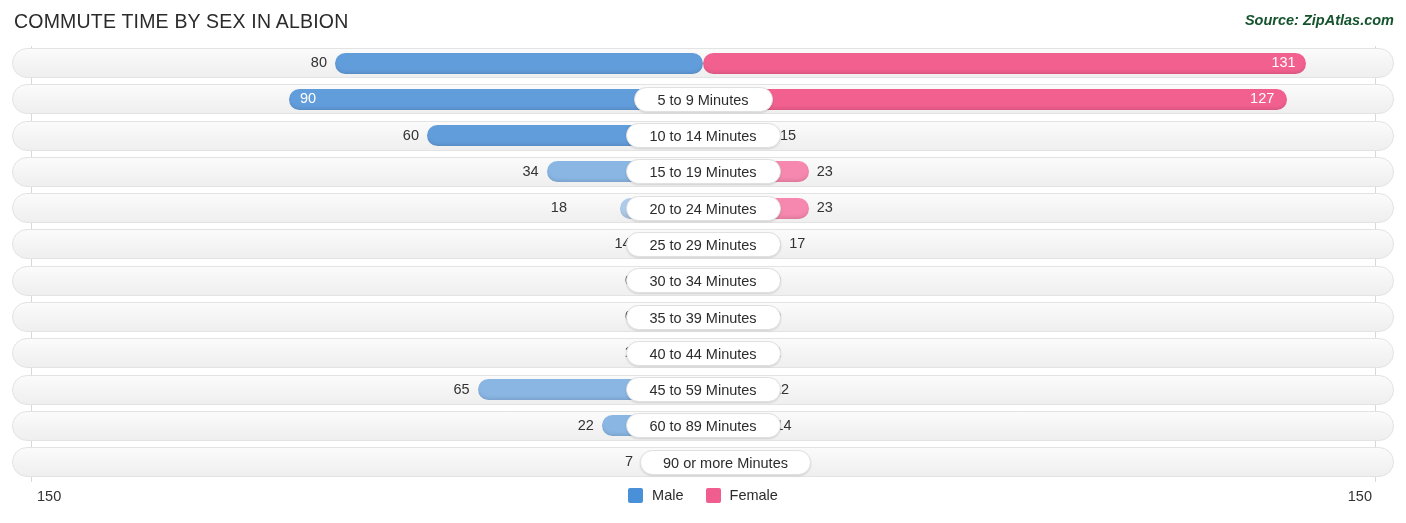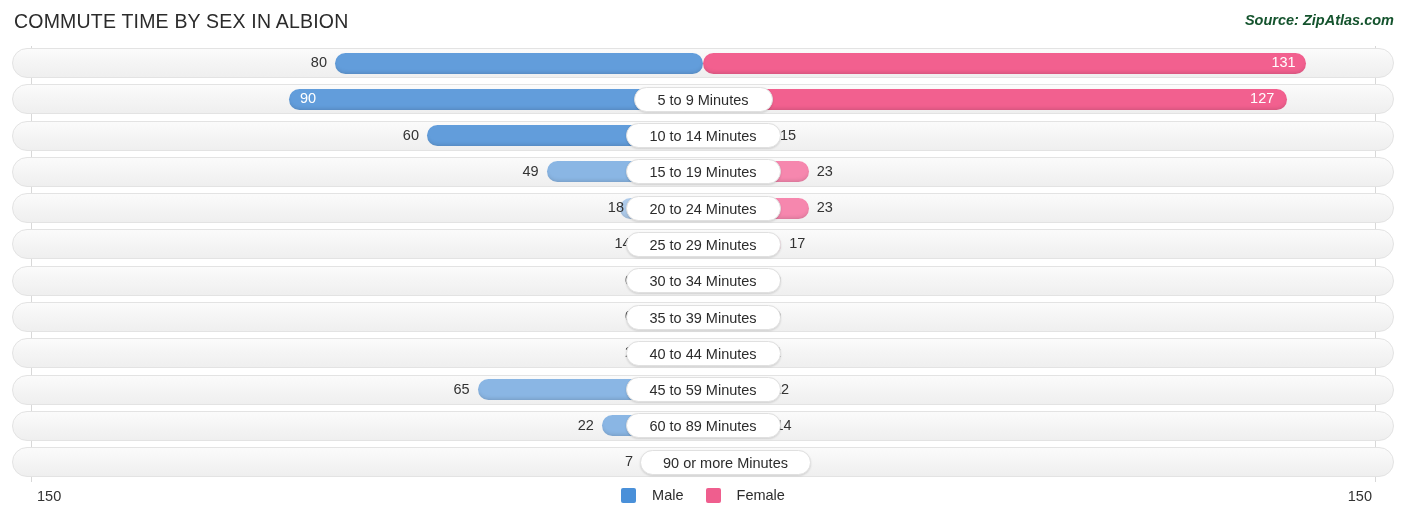--- a/index.html
+++ b/index.html
@@ -152,21 +152,21 @@
     top: 5px;
     width: 1406px;
     display: flex;
     justify-content: center;
     align-items: center;
     gap: 22px;
   }
   .legend-item {
     display: flex;
     align-items: center;
-    gap: 16px;
+    gap: 9px;
   }
   .legend-swatch {
     width: 15px;
     height: 15px;
     border-radius: 2px;
     display: inline-block;
   }
   .legend-label {
     font-size: 14.5px;
     color: #2c2c2c;
@@ -206,29 +206,29 @@
           <div class="bar male" title="Male: 60" style="left: 427px; width: 276px; background: rgb(98, 157, 219);"></div>
           <div class="bar female" title="Female: 15" style="left: 703px; width: 69px; background: rgb(248, 168, 196);"></div>
           <div class="val male" style="right: 987px;">60</div>
           <div class="val female" style="left: 780px;">15</div>
           <div class="cat-pill" style="left: 625.5px; width: 155px;">10 to 14 Minutes</div>
         </div>
         <div class="row">
           <div class="track"></div>
           <div class="bar male" title="Male: 34" style="left: 546.6px; width: 156.4px; background: rgb(138, 182, 228);"></div>
           <div class="bar female" title="Female: 23" style="left: 703px; width: 105.8px; background: rgb(246, 135, 174);"></div>
-          <div class="val male" style="right: 867.4px;">49</div>
+          <div class="val male" style="right: 867.4px;">34</div>
           <div class="val female" style="left: 816.8px;">23</div>
           <div class="cat-pill" style="left: 625.5px; width: 155px;">15 to 19 Minutes</div>
         </div>
         <div class="row">
           <div class="track"></div>
           <div class="bar male" title="Male: 18" style="left: 620.2px; width: 82.8px; background: rgb(174, 203, 235);"></div>
           <div class="bar female" title="Female: 23" style="left: 703px; width: 105.8px; background: rgb(246, 135, 174);"></div>
-          <div class="val male" style="right: 782px;">18</div>
+          <div class="val male" style="right: 839px;">18</div>
           <div class="val female" style="left: 816.8px;">23</div>
           <div class="cat-pill" style="left: 625.5px; width: 155px;">20 to 24 Minutes</div>
         </div>
         <div class="row">
           <div class="track"></div>
           <div class="bar male" title="Male: 14" style="left: 638.6px; width: 64.4px; background: rgb(174, 203, 235);"></div>
           <div class="bar female" title="Female: 17" style="left: 703px; width: 78.2px; background: rgb(248, 168, 196);"></div>
           <div class="val male" style="right: 775.4px;">14</div>
           <div class="val female" style="left: 789.2px;">17</div>
           <div class="cat-pill" style="left: 625.5px; width: 155px;">25 to 29 Minutes</div>

